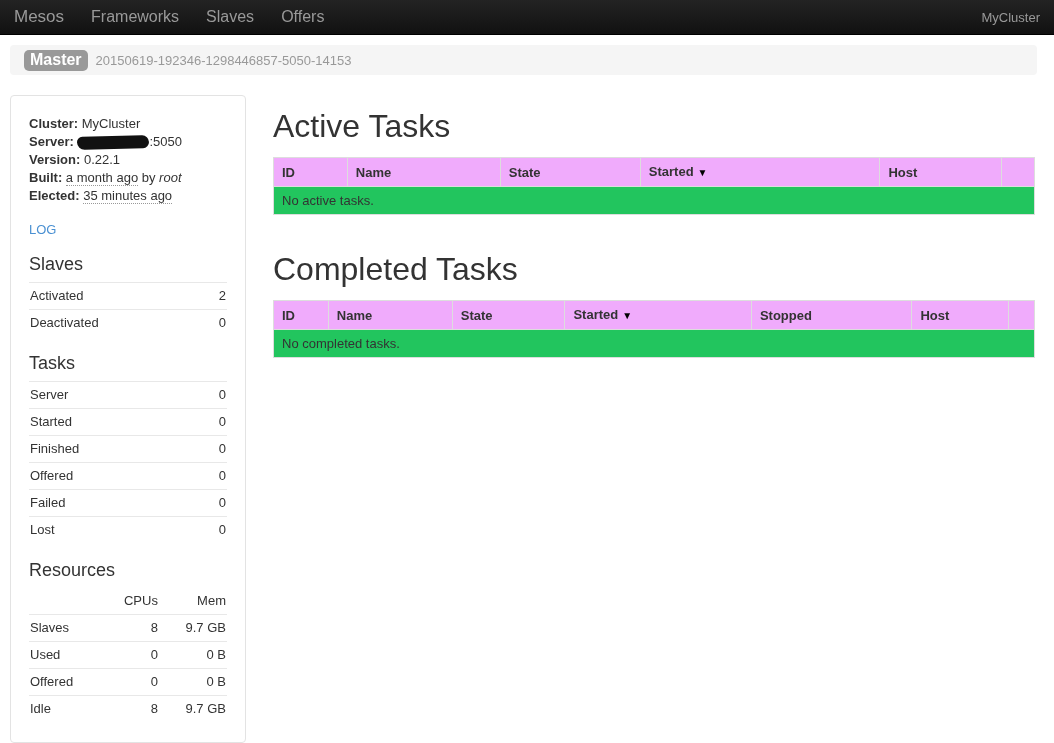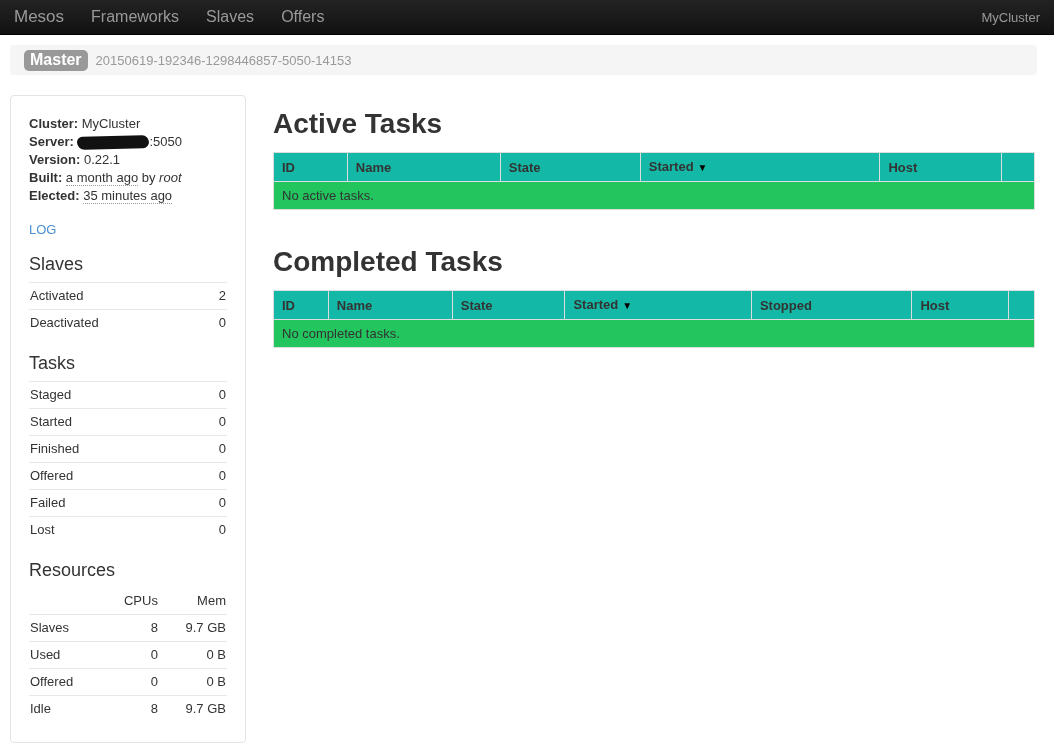--- a/index.html
+++ b/index.html
@@ -111,39 +111,39 @@
     font-size: 13px;
   }
   .side-table td { border-top: 1px solid #e8e8e8; }
   .side-table .val { text-align: right; }
   .side-table th { font-weight: normal; text-align: right; border-top: none; }
   .side-table th.lbl { text-align: left; }
 
   
   .main { flex: 1; margin-left: 27px; padding-top: 13px; }
   .section-title {
-    font-size: 28px;
-    font-weight: bold;
+    font-size: 32px;
+    font-weight: normal;
     color: #333333;
     margin-bottom: 12px;
   }
   .tasks-section + .tasks-section { margin-top: 36px; }
   .data-table {
     width: 100%;
     border-collapse: collapse;
     border: 1px solid #dddddd;
   }
   .data-table th {
     text-align: left;
     font-weight: bold;
     font-size: 13px;
     padding: 5px 8px;
     line-height: 17px;
     border-left: 1px solid #dddddd;
-    background: #14b8a6;
+    background: #f0abfc;
     cursor: pointer;
   }
   .data-table th:first-child { border-left: none; }
   .data-table td.empty-row {
     padding: 5px 8px;
     line-height: 17px;
     background: #22c55e;
     border-top: 1px solid #dddddd;
   }
   .sort-caret { font-size: 10px; color: #000; margin-left: 4px; }
@@ -203,21 +203,21 @@
         <td>Deactivated</td>
         <td class="val">0</td>
       </tr>
     </tbody>
       </table>
 
     <h4 class="side-heading">Tasks</h4>
     <table class="side-table">
       <tbody>
           <tr>
-        <td>Staged</td>
+        <td>Server</td>
         <td class="val">0</td>
       </tr>
       <tr>
         <td>Started</td>
         <td class="val">0</td>
       </tr>
       <tr>
         <td>Finished</td>
         <td class="val">0</td>
       </tr>

